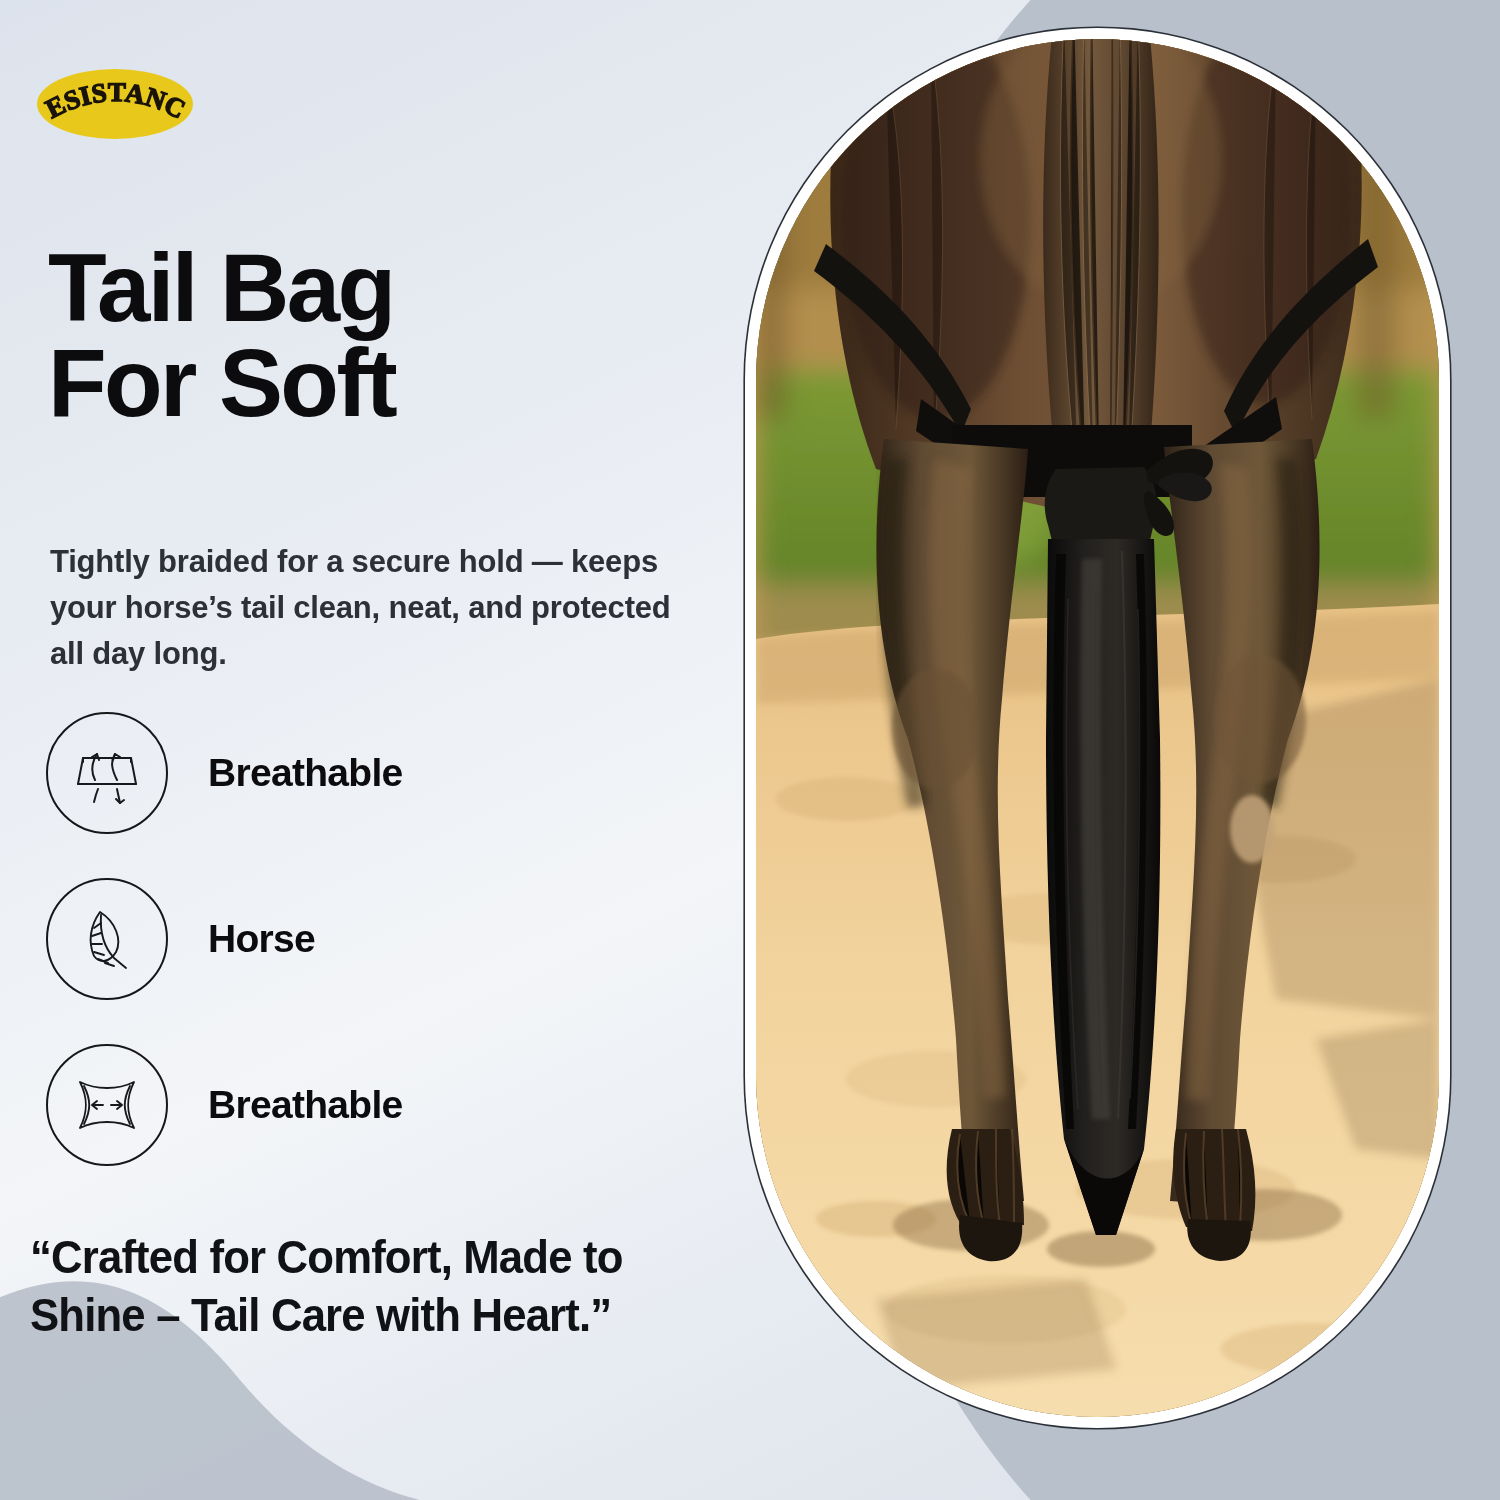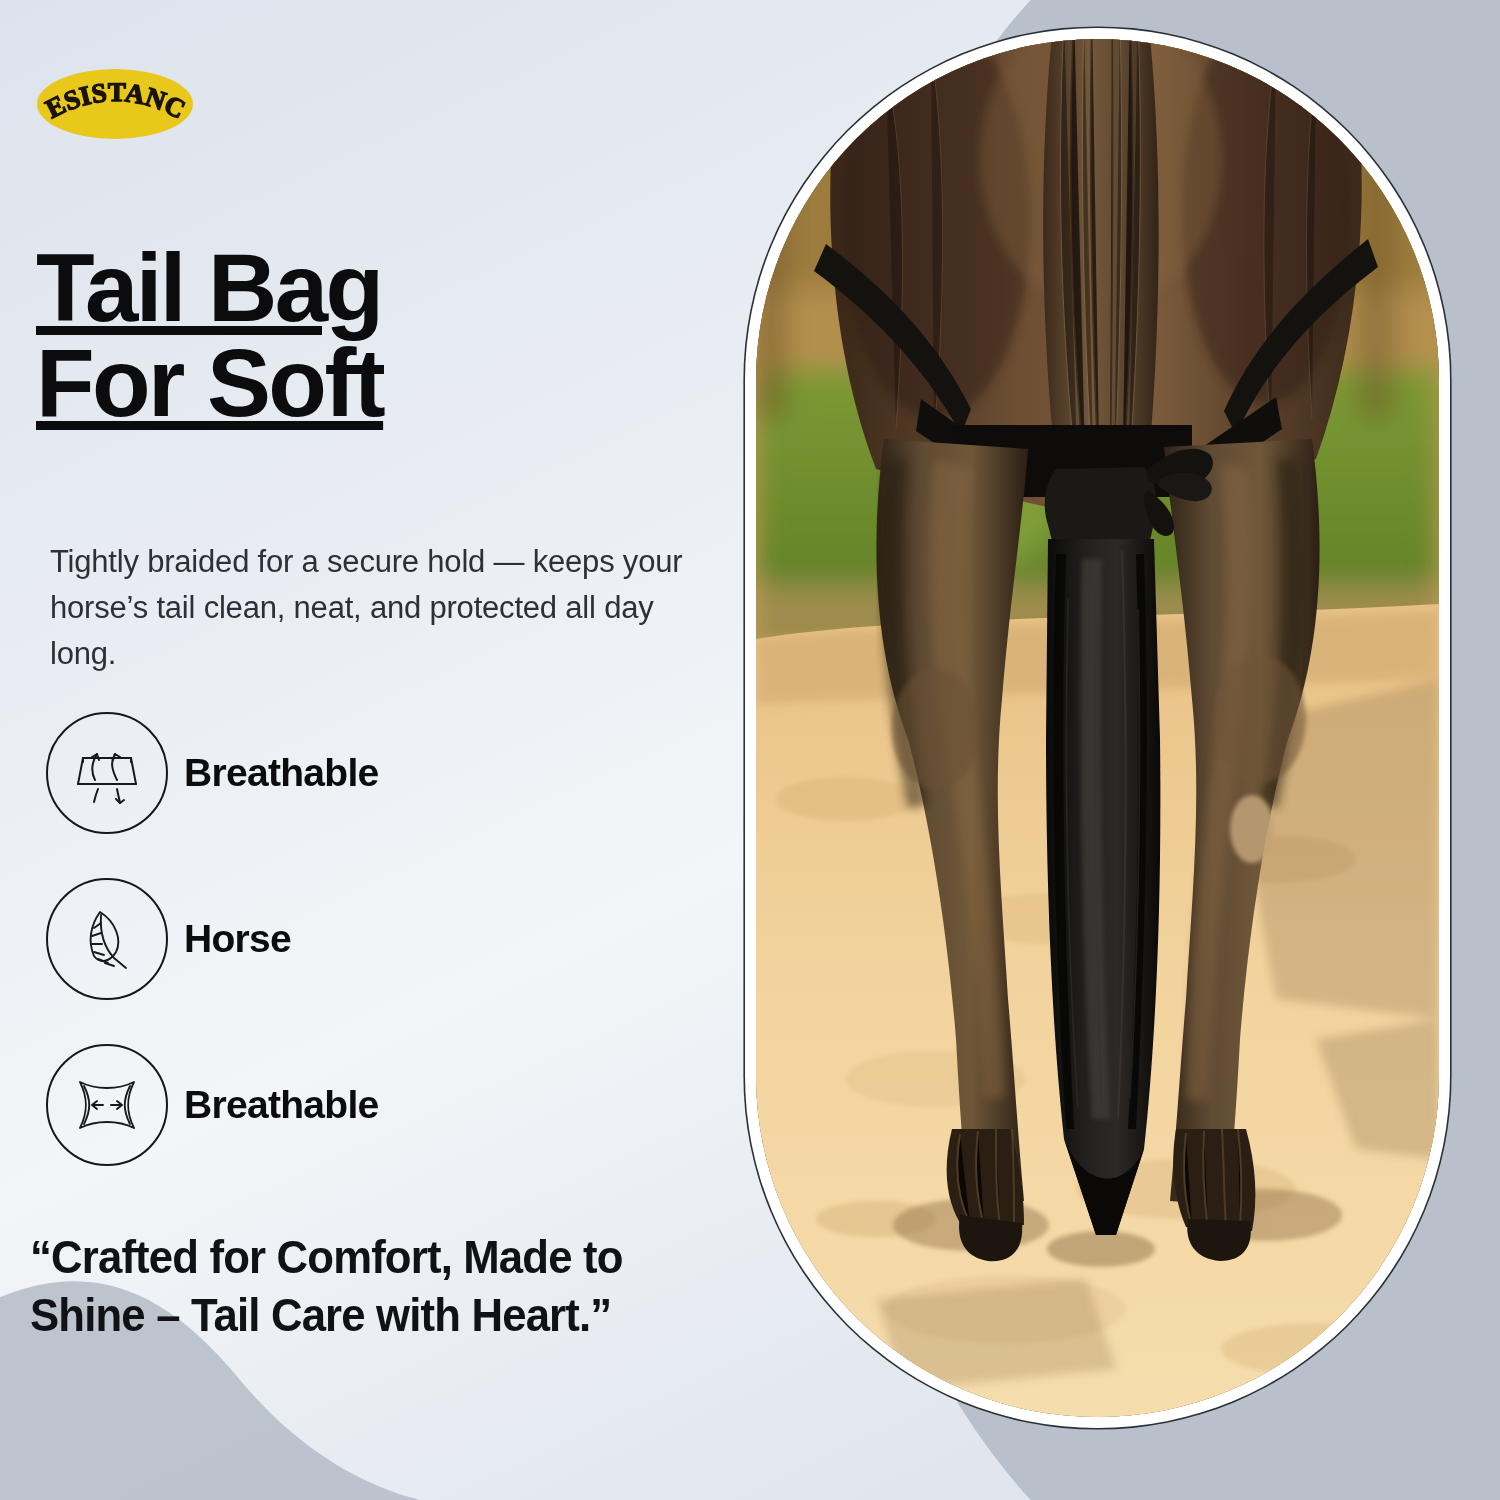--- a/index.html
+++ b/index.html
@@ -19,37 +19,37 @@
   .grey-wave{position:absolute;left:-60px;bottom:-40px;width:830px;height:330px;
     background:#b9c1cb;
     clip-path:path("M0,120 C120,40 210,60 300,170 C380,265 470,300 560,300 L830,330 L830,330 L0,330 Z");
     opacity:.95;}
 
   
   .logo{position:absolute;left:36px;top:68px;width:158px;height:72px;}
   .logo svg{display:block;width:158px;height:72px;}
 
   
-  .headline{position:absolute;left:36px;top:176px;width:640px;
+  .headline{position:absolute;left:48px;top:176px;width:640px;
     font-size:96px;line-height:0.99;font-weight:800;color:#0c0c0e;
-    letter-spacing:-2.6px;text-decoration:underline;}
+    letter-spacing:-2.6px;}
   .headline .ln{display:block;}
 
   .subcopy{position:absolute;left:50px;top:508px;width:640px;
-    font-size:31px;line-height:1.48;color:#2d3137;font-weight:400;letter-spacing:-0.2px;}
+    font-size:31px;line-height:1.48;color:#2d3137;font-weight:700;letter-spacing:-0.2px;}
 
   
   .features{position:absolute;left:46px;top:712px;width:620px;}
   .feature{display:flex;align-items:center;height:122px;margin-bottom:44px;}
   .feature:last-child{margin-bottom:0;}
   .fcircle{width:118px;height:118px;flex:0 0 118px;border:2.6px solid #15171b;
     border-radius:50%;display:flex;align-items:center;justify-content:center;
     background:transparent;}
   .fcircle svg{display:block;}
-  .flabel{margin-left:16px;font-size:39px;font-weight:800;color:#0c0c0e;letter-spacing:-0.7px;}
+  .flabel{margin-left:40px;font-size:39px;font-weight:800;color:#0c0c0e;letter-spacing:-0.7px;}
 
   
   .quote{position:absolute;left:30px;top:1228px;width:720px;
     font-size:47px;line-height:1.24;font-weight:800;color:#111216;
     letter-spacing:-0.9px;
     font-family:"Liberation Sans Narrow","Liberation Sans",sans-serif;
     transform:scaleX(0.93);transform-origin:left top;}
   .quote .ln{display:block;}
 
   

